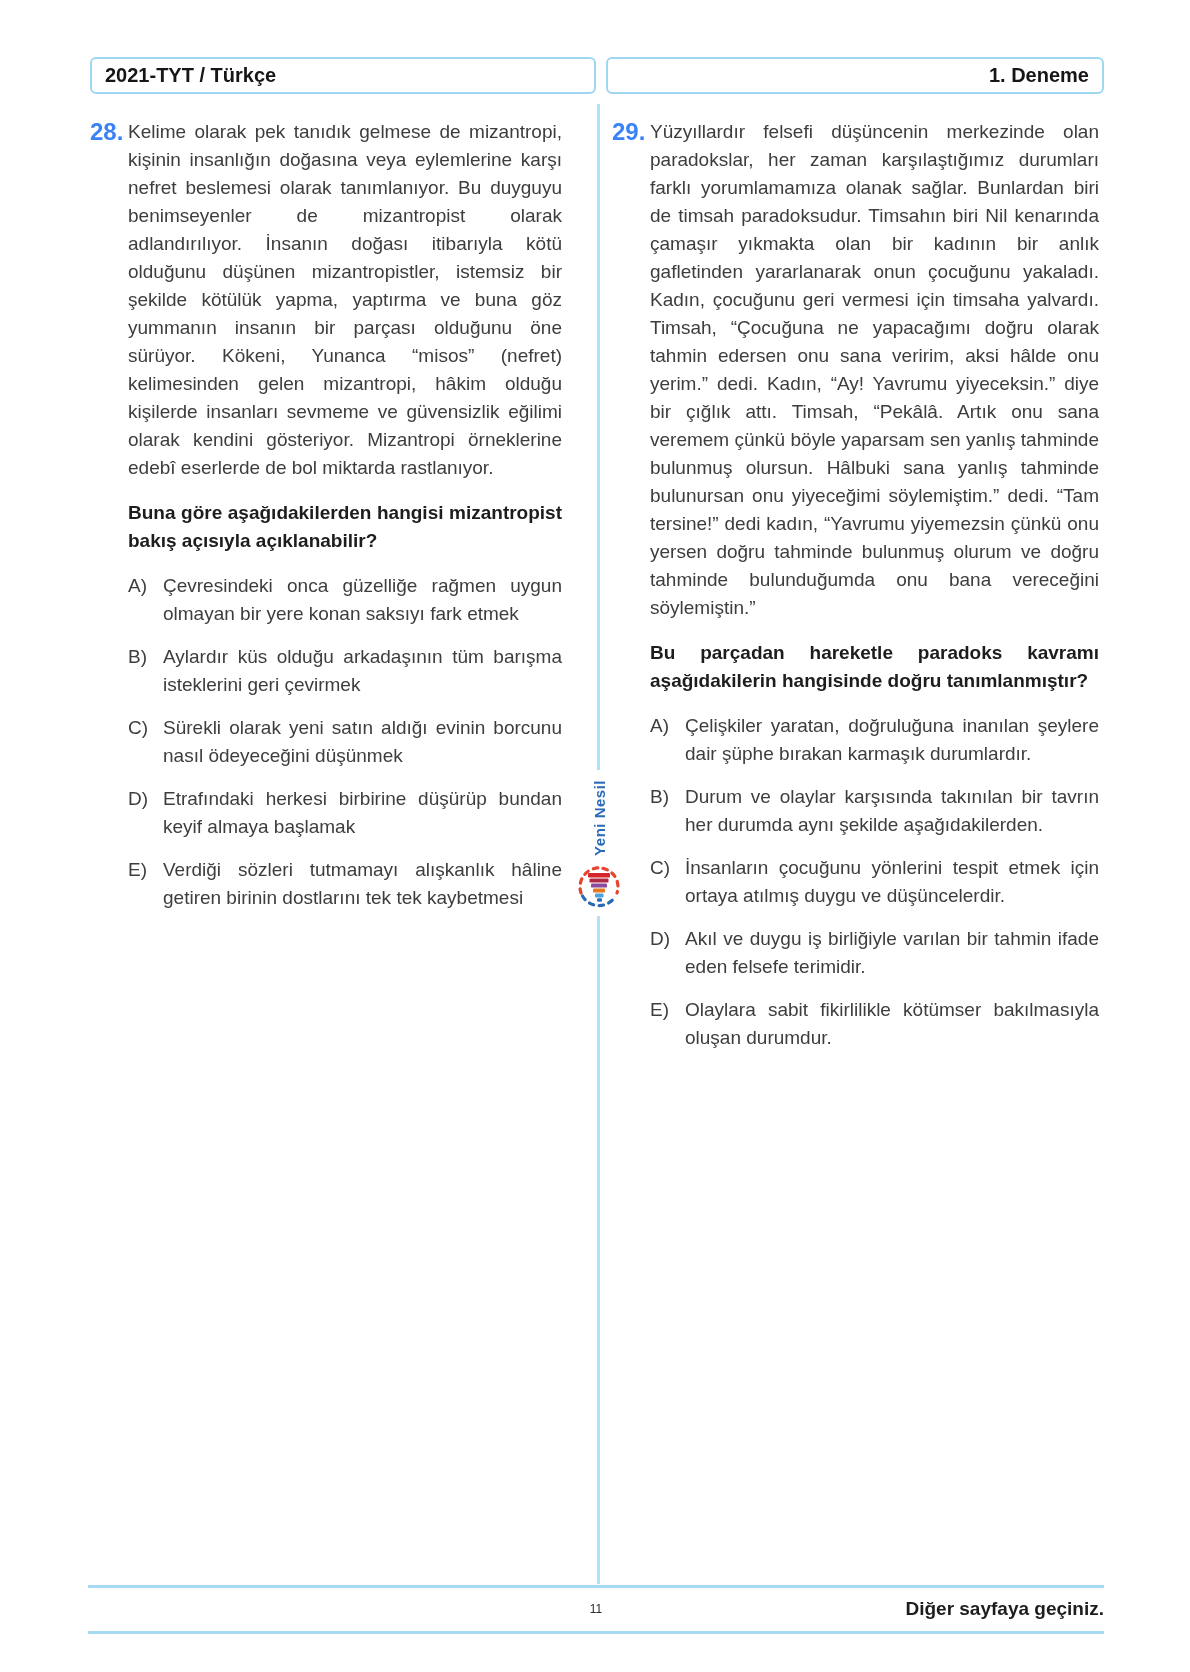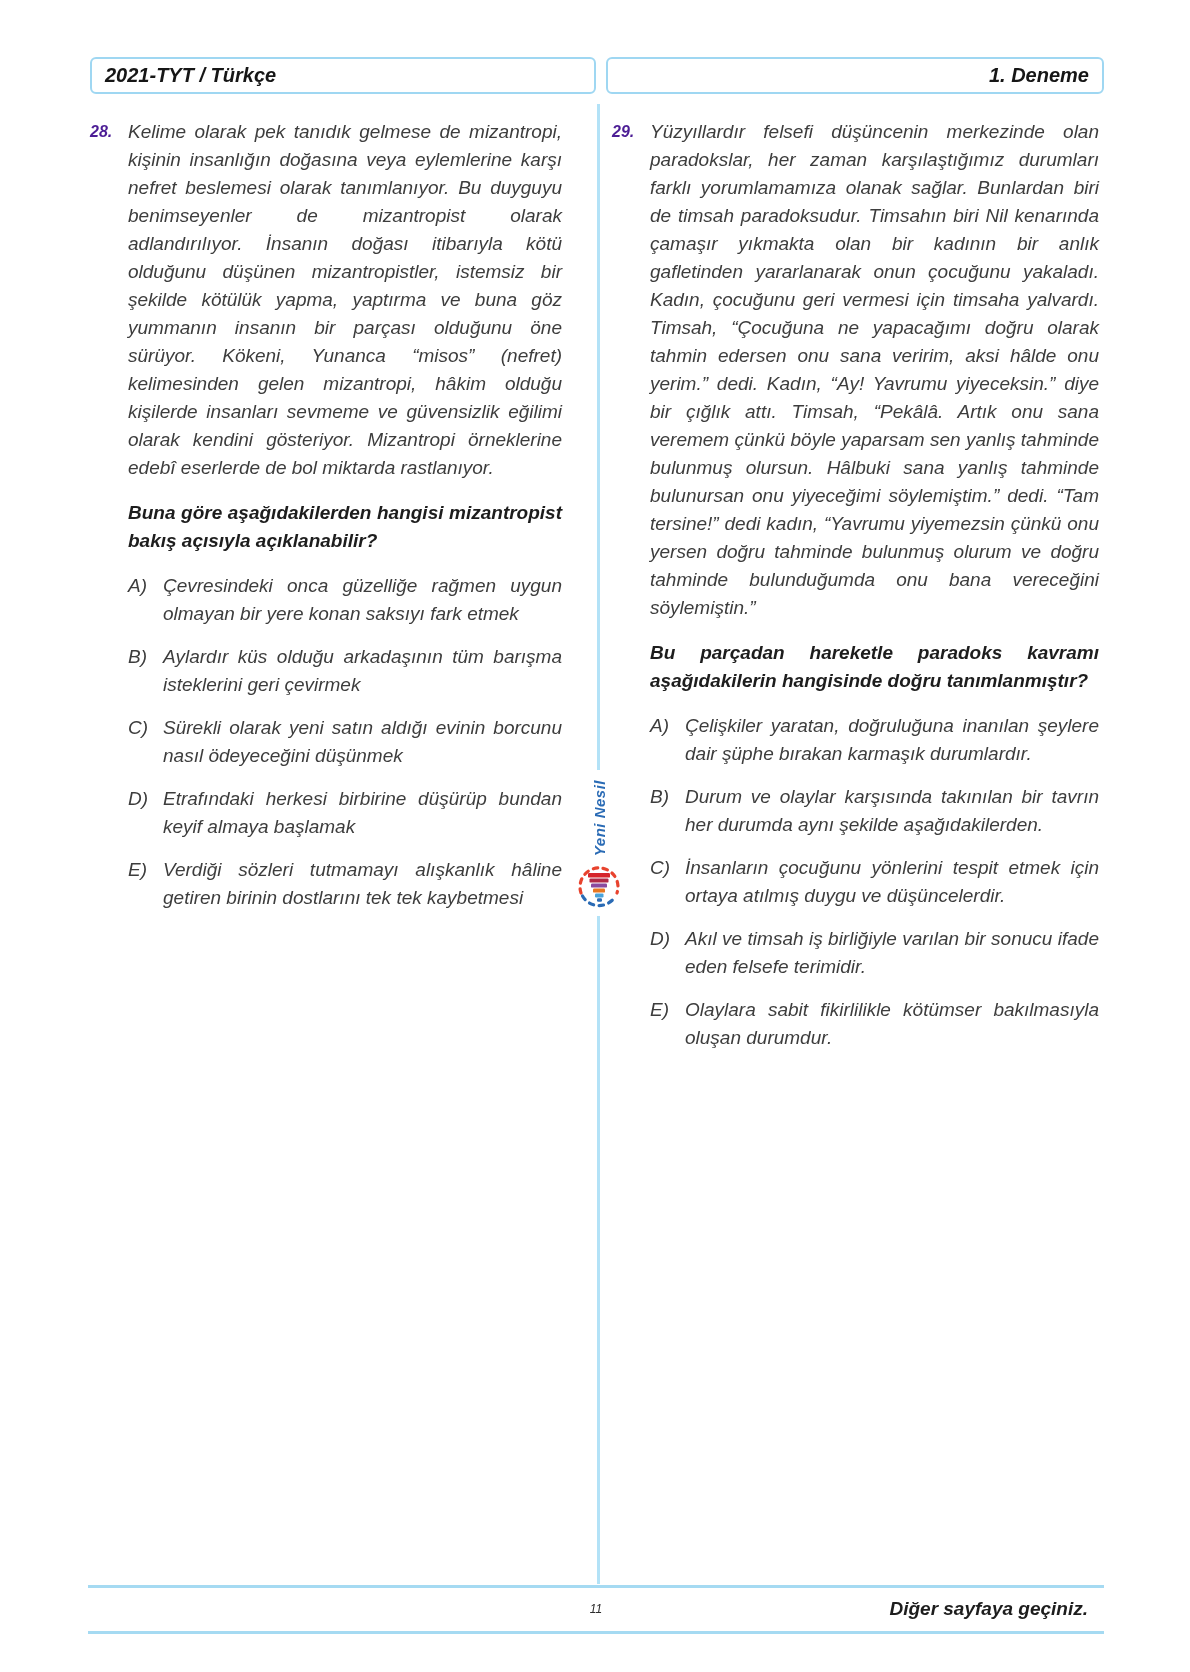--- a/index.html
+++ b/index.html
@@ -1,20 +1,20 @@
 <!DOCTYPE html>
 <html lang="tr"><head>
 <meta charset="utf-8">
 <style>
   * { margin:0; padding:0; box-sizing:border-box; }
   html,body { background:#ffffff; }
   .page {
     position:relative; width:1190px; height:1672px; margin:0 auto;
     background:#ffffff; font-family:"Liberation Sans", sans-serif;
-    color:#3d3d3d; overflow:hidden;font-style:italic;
+    color:#3d3d3d; overflow:hidden;
   }
   
   .header { position:absolute; top:57px; left:90px; width:1014px; height:37px; display:flex; }
   .hbox {
     border:2px solid #9fd7f2; border-radius:6px; background:#fff;
     display:flex; align-items:center; padding:0 13px;
     font-weight:bold; font-size:20px; color:#161616;
   }
   .hbox-left  { width:506px; margin-right:10px; }
   .hbox-right { flex:1; justify-content:flex-end; }
@@ -30,43 +30,43 @@
     writing-mode:vertical-rl; transform:rotate(180deg);
     color:#2a6bb5; font-weight:bold; font-size:15px; letter-spacing:0.5px; white-space:nowrap;
   }
   .brand-icon { margin-top:2px; }
   
   .col { position:absolute; top:118px; }
   .col-left  { left:90px;  width:472px; }
   .col-right { left:612px; width:487px; }
   .question { display:flex; }
   .qnum {
-    width:38px; flex-shrink:0; font-weight:bold; font-size:16px;
-    color:#4c1d95; line-height:28px;
+    width:38px; flex-shrink:0; font-weight:bold; font-size:24px;
+    color:#3b82f6; line-height:28px;
   }
   .qbody { flex:1; font-size:19px; line-height:28px; }
   .qtext { text-align:justify; margin-bottom:17px; }
   .qstem { font-weight:bold; color:#1d1d1d; text-align:justify; margin-bottom:17px; }
   .option { display:flex; margin-bottom:15px; }
   .optlabel { width:35px; flex-shrink:0; }
   .opttext { flex:1; text-align:justify; }
   
   .footline { position:absolute; left:88px; width:1016px; height:3px; background:#a5daf2; }
   .footline-top { top:1585px; }
   .footline-bottom { top:1631px; }
   .footrow {
     position:absolute; left:88px; top:1593px; width:1016px; height:32px;
     display:flex; align-items:center;
   }
   .pagenum {
     position:absolute; left:0; right:0; text-align:center;
     font-size:12px; color:#2c2c2c;
   }
   .footnote {
-    position:absolute; right:16px; font-size:19px; font-weight:bold; color:#1d1d1d;
+    position:absolute; right:0; font-size:19px; font-weight:bold; color:#1d1d1d;
   }
 </style>
 </head>
 <body>
 
 <div class="page">
 
   <div class="header">
     <div class="hbox hbox-left">
       <span>2021-TYT / Türkçe</span>
@@ -139,21 +139,21 @@
         <div class="option">
           <span class="optlabel">B)</span>
           <span class="opttext">Durum ve olaylar karşısında takınılan bir tavrın her durumda aynı şekilde aşağıdakilerden.</span>
         </div>
         <div class="option">
           <span class="optlabel">C)</span>
           <span class="opttext">İnsanların çocuğunu yönlerini tespit etmek için ortaya atılmış duygu ve düşüncelerdir.</span>
         </div>
         <div class="option">
           <span class="optlabel">D)</span>
-          <span class="opttext">Akıl ve timsah iş birliğiyle varılan bir sonucu ifade eden felsefe terimidir.</span>
+          <span class="opttext">Akıl ve duygu iş birliğiyle varılan bir tahmin ifade eden felsefe terimidir.</span>
         </div>
         <div class="option">
           <span class="optlabel">E)</span>
           <span class="opttext">Olaylara sabit fikirlilikle kötümser bakılmasıyla oluşan durumdur.</span>
         </div>
       </div>
     </article>
   </section>
 
   <div class="footline footline-top"></div>

